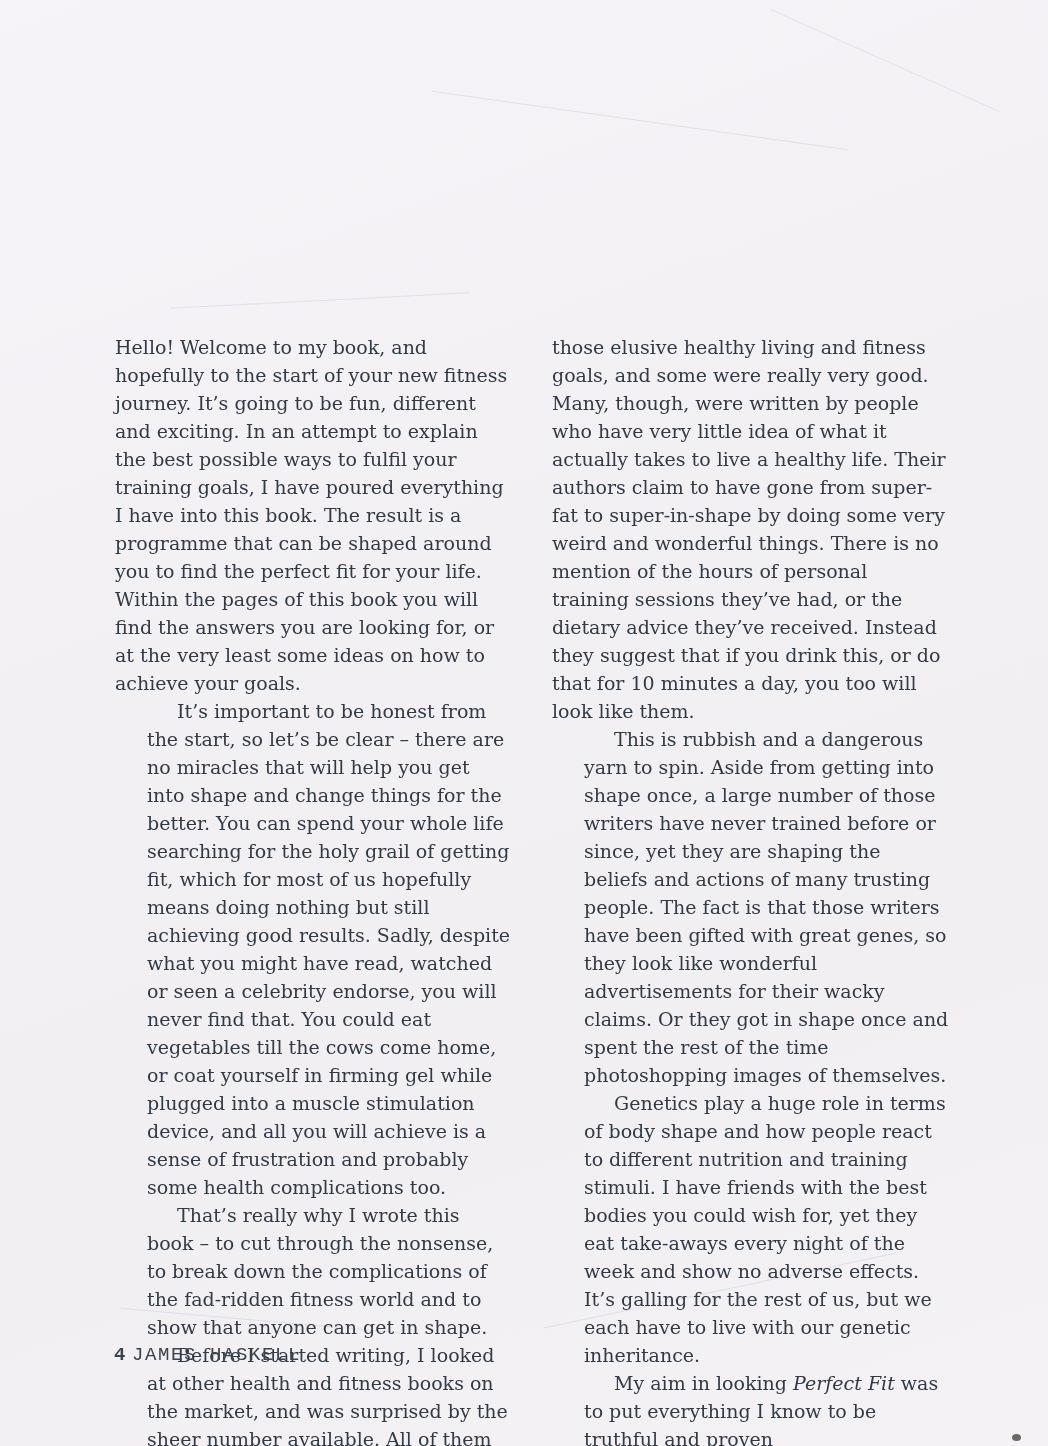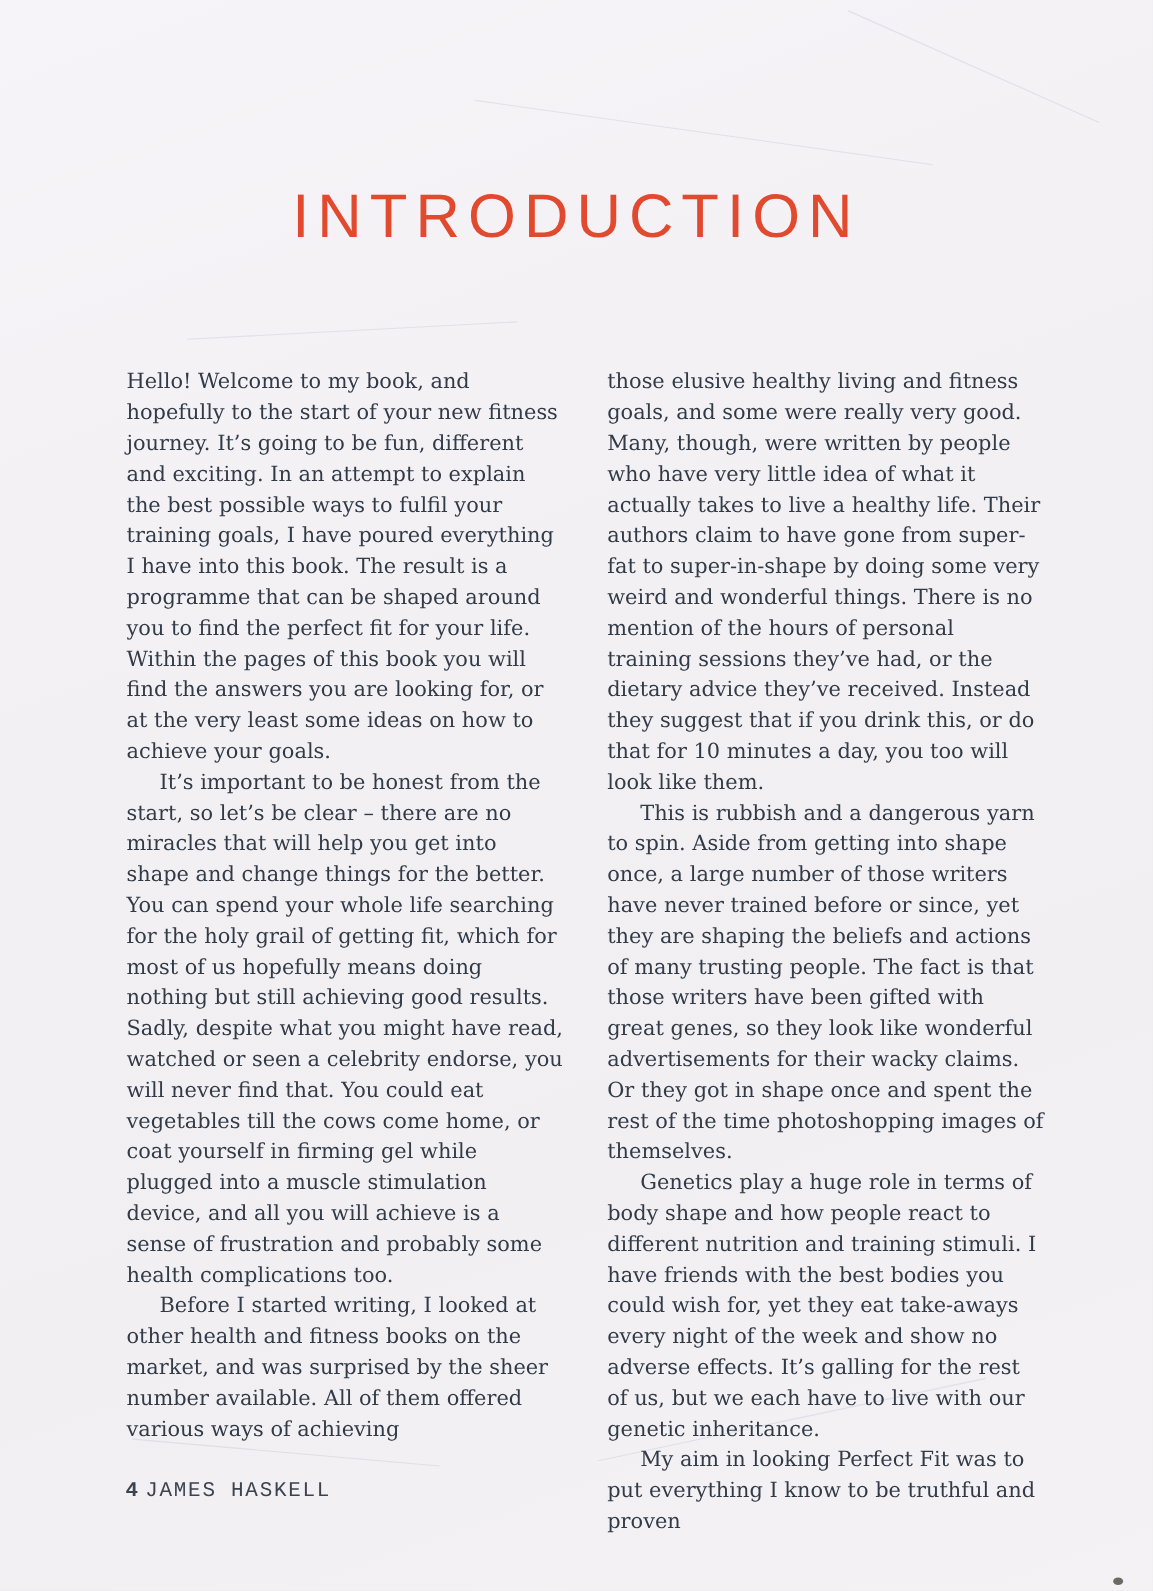--- a/index.html
+++ b/index.html
@@ -40,22 +40,22 @@
     gap: 40px;
   }
   .column {
     width: 397px;
     font-size: 19px;
     line-height: 28px;
     color: #313a47;
     text-align: left;
   }
   .para { margin: 0; }
-  .para.indent { text-indent: 30px; }
-  .italic { }
+  .para.indent { text-indent: 30px; margin-left: 32px; }
+  .italic { font-style: italic; }
   .footer {
     position: absolute;
     left: 114px;
     top: 1344px;
     font-family: Liberation Mono, monospace;
     font-size: 19px;
     letter-spacing: 1.6px;
     color: #3b434f;
   }
   .footer .page-num {
@@ -88,26 +88,26 @@
 </head>
 <body>
 
 <div class="page">
   <div class="scratch s1"></div>
   <div class="scratch s2"></div>
   <div class="scratch s3"></div>
   <div class="scratch s4"></div>
   <div class="scratch s5"></div>
 
-  <h1 class="title">INTRODUCTION</h1>
 
   <div class="columns">
     <div class="column">
         <p class="para"><span>Hello! Welcome to my book, and hopefully to the start of your new fitness journey. It’s going to be fun, different and exciting. In an attempt to explain the best possible ways to fulfil your training goals, I have poured everything I have into this book. The result is a programme that can be shaped around you to find the perfect fit for your life. Within the pages of this book you will find the answers you are looking for, or at the very least some ideas on how to achieve your goals.</span></p>
         <p class="para indent"><span>It’s important to be honest from the start, so let’s be clear – there are no miracles that will help you get into shape and change things for the better. You can spend your whole life searching for the holy grail of getting fit, which for most of us hopefully means doing nothing but still achieving good results. Sadly, despite what you might have read, watched or seen a celebrity endorse, you will never find that. You could eat vegetables till the cows come home, or coat yourself in firming gel while plugged into a muscle stimulation device, and all you will achieve is a sense of frustration and probably some health complications too.</span></p>
+        <p class="para indent"><span>That’s really why I wrote this book – to cut through the nonsense, to break down the complications of the fad-ridden fitness world and to show that anyone can get in shape.</span></p>
         <p class="para indent"><span>Before I started writing, I looked at other health and fitness books on the market, and was surprised by the sheer number available. All of them offered various ways of achieving</span></p>
       </div>
     <div class="column">
         <p class="para"><span>those elusive healthy living and fitness goals, and some were really very good. Many, though, were written by people who have very little idea of what it actually takes to live a healthy life. Their authors claim to have gone from super-fat to super-in-shape by doing some very weird and wonderful things. There is no mention of the hours of personal training sessions they’ve had, or the dietary advice they’ve received. Instead they suggest that if you drink this, or do that for 10 minutes a day, you too will look like them.</span></p>
         <p class="para indent"><span>This is rubbish and a dangerous yarn to spin. Aside from getting into shape once, a large number of those writers have never trained before or since, yet they are shaping the beliefs and actions of many trusting people. The fact is that those writers have been gifted with great genes, so they look like wonderful advertisements for their wacky claims. Or they got in shape once and spent the rest of the time photoshopping images of themselves.</span></p>
         <p class="para indent"><span>Genetics play a huge role in terms of body shape and how people react to different nutrition and training stimuli. I have friends with the best bodies you could wish for, yet they eat take-aways every night of the week and show no adverse effects. It’s galling for the rest of us, but we each have to live with our genetic inheritance.</span></p>
         <p class="para indent"><span>My aim in looking </span><span class="italic">Perfect Fit</span><span> was to put everything I know to be truthful and proven</span></p>
       </div>
   </div>
 

